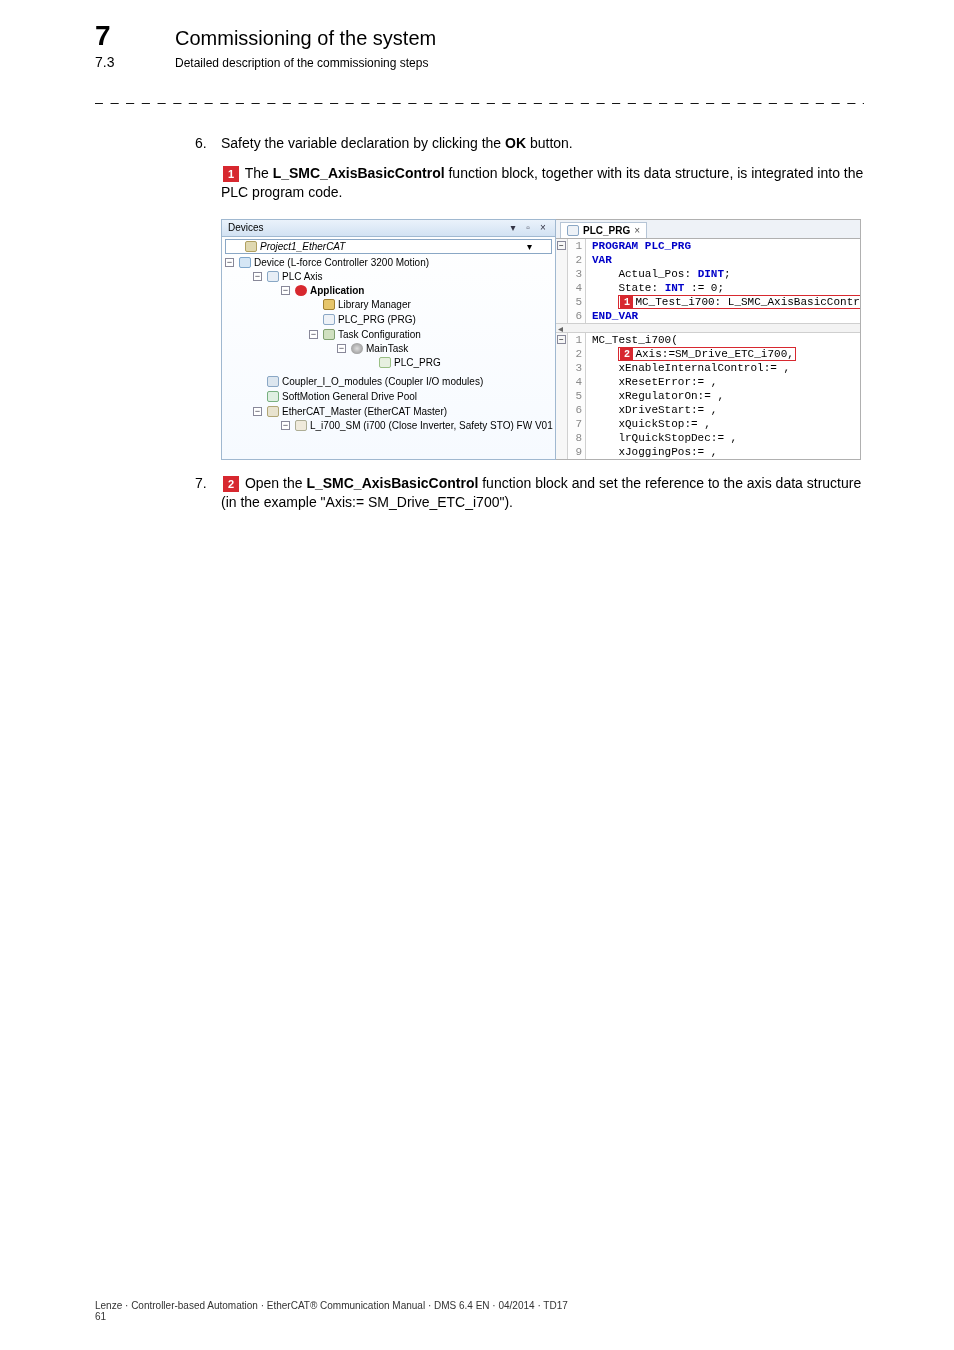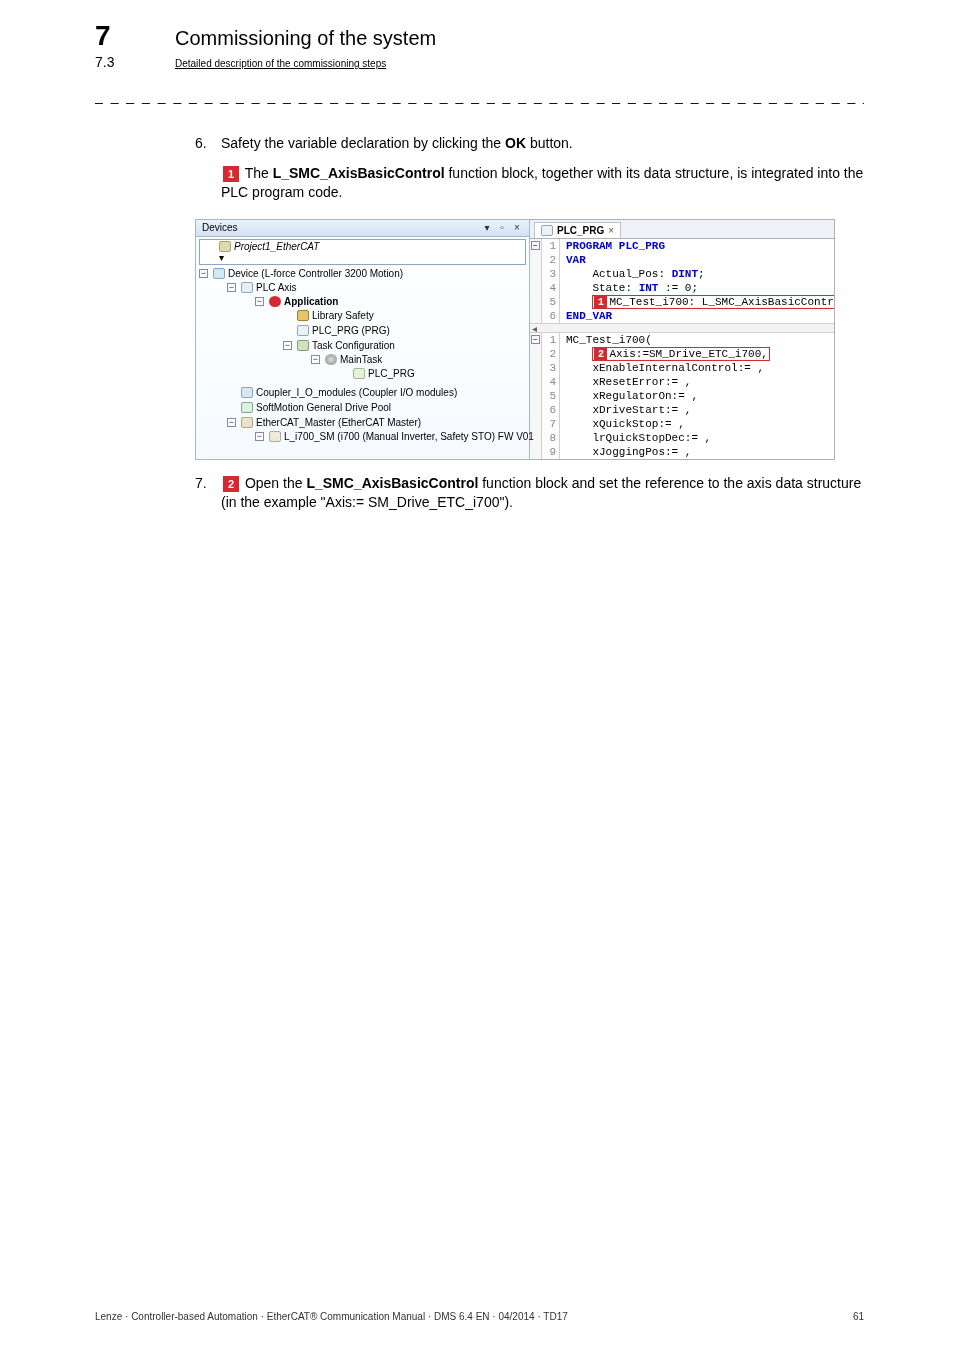--- a/index.html
+++ b/index.html
@@ -31,22 +31,21 @@
   .sub-row {
     display: flex;
     align-items: baseline;
     margin-bottom: 18px;
   }
   .section-num {
     font-size: 14px;
     width: 80px;
   }
   .section-title {
-    font-size: 10px;
-    text-decoration: underline;
+    font-size: 12px;
   }
   .dash-divider {
     letter-spacing: 2px;
     font-size: 14px;
     margin-bottom: 30px;
     white-space: nowrap;
     overflow: hidden;
   }
   .content-indent {
     padding-left: 100px;
@@ -77,20 +76,21 @@
   }
   .sub-note {
     padding-left: 26px;
     font-size: 14px;
     line-height: 1.4;
     margin-bottom: 16px;
   }
 
   
   .ide {
+    margin-left: 26px;
     display: flex;
     width: 640px;
     font-family: Tahoma, Arial, sans-serif;
     font-size: 10px;
     margin-bottom: 14px;
   }
   .ide-left {
     width: 335px;
     border: 1px solid #a0b8d0;
     background: linear-gradient(#fff, #f6faff);
@@ -114,27 +114,26 @@
     font-size: 10px;
     text-align: center;
     line-height: 11px;
     cursor: default;
   }
   .tree-wrap {
     padding: 2px 3px 4px 3px;
   }
   .project-dropdown {
     display: flex;
-    align-items: flex-start;
+    align-items: center;
     justify-content: space-between;
     border: 1px solid #8aa7c5;
     background: #fff;
     padding: 1px 19px;
     margin-bottom: 2px;
-    flex-direction: column;
   }
   .tree {
     list-style: none;
     padding-left: 0;
   }
   .tree li {
     padding: 1px 0 1px 14px;
     white-space: nowrap;
     position: relative;
   }
@@ -254,20 +253,21 @@
 
   .footer {
     position: absolute;
     bottom: 28px;
     left: 95px;
     right: 90px;
     display: flex;
     justify-content: space-between;
     font-size: 10px;
     color: #333;
+    flex-direction: column;
   }
 </style>
 </head>
 <body>
 
 <div class="page">
   <div class="header-row">
     <div class="chapter-num">7</div>
     <div class="chapter-title">Commissioning of the system</div>
   </div>
@@ -322,21 +322,21 @@
                     </span>
                   <ul>
                     <li><span class="toggle">−</span>
                       <span class="node-label bold">
                           <span class="ico ico-app"></span>
                           <span>Application</span>
                         </span>
                       <ul>
                         <li><span class="node-label">
                               <span class="ico ico-lib"></span>
-                              <span>Library Safety</span>
+                              <span>Library Manager</span>
                             </span></li>
                         <li><span class="node-label">
                               <span class="ico ico-prg"></span>
                               <span>PLC_PRG (PRG)</span>
                             </span></li>
                         <li><span class="toggle">−</span>
                           <span class="node-label">
                               <span class="ico ico-task"></span>
                               <span>Task Configuration</span>
                             </span>
@@ -369,21 +369,21 @@
                     </span></li>
                 <li><span class="toggle">−</span>
                   <span class="node-label">
                       <span class="ico ico-eth"></span>
                       <span>EtherCAT_Master (EtherCAT Master)</span>
                     </span>
                   <ul>
                     <li><span class="toggle">−</span>
                       <span class="node-label">
                           <span class="ico ico-inv"></span>
-                          <span>L_i700_SM (i700 (Manual Inverter, Safety STO) FW V01</span>
+                          <span>L_i700_SM (i700 (Close Inverter, Safety STO) FW V01</span>
                         </span>
                     </li>
                   </ul>
                 </li>
               </ul>
             </li>
           </ul>
         </div>
       </div>
 

